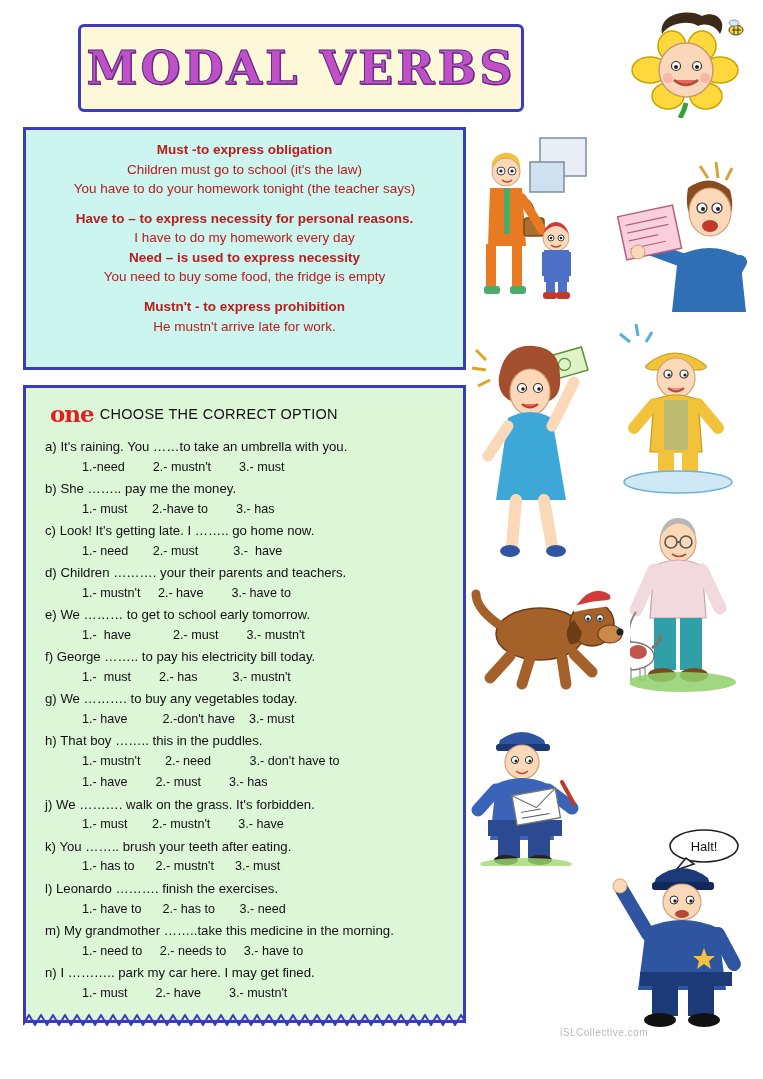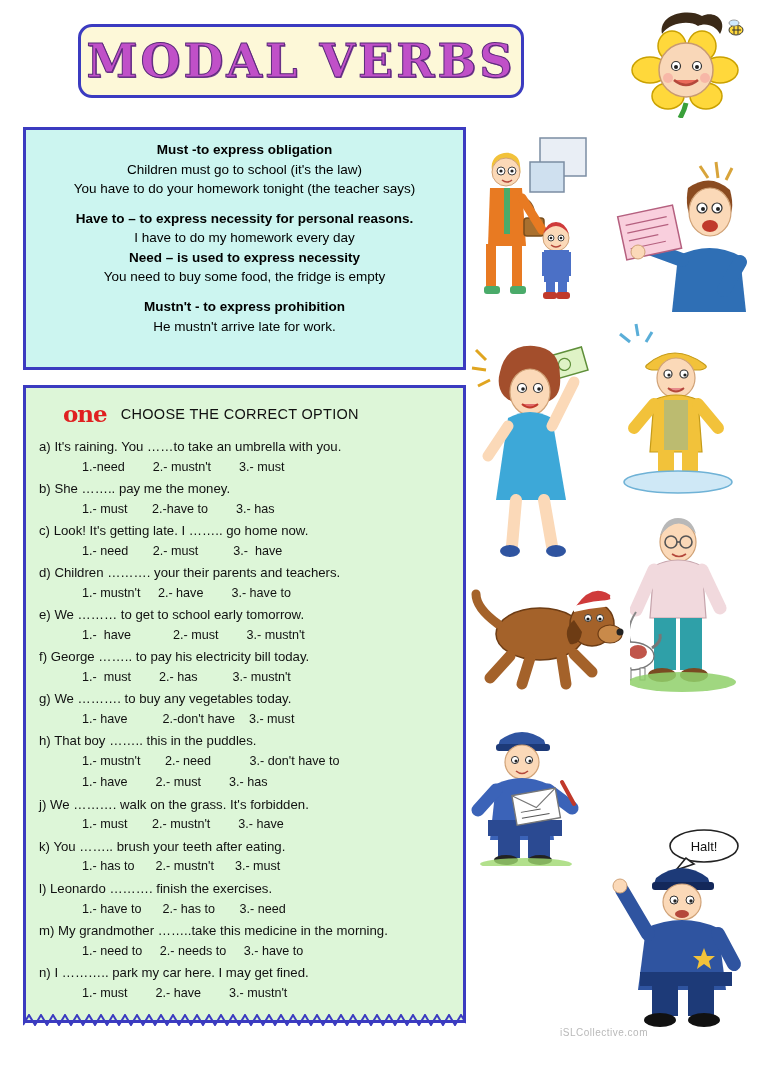--- a/index.html
+++ b/index.html
@@ -14,24 +14,24 @@
     font-family: "Liberation Sans", sans-serif;
     overflow: hidden;
   }
 
   
   .title-box {
     position: absolute;
     left: 78px;
     top: 24px;
     width: 446px;
-    height: 74px;
+    height: 88px;
     background: #fdf8d8;
     border: 3px solid #3b3bc0;
-    border-radius: 14px;
+    border-radius: 6px;
     box-sizing: border-box;
     display: flex;
     align-items: center;
     justify-content: center;
   }
   .title-text {
     font-family: "DejaVu Serif", serif;
     font-size: 46px;
     font-weight: bold;
     letter-spacing: 3px;
@@ -45,21 +45,21 @@
     position: absolute;
     left: 23px;
     top: 127px;
     width: 443px;
     height: 243px;
     background: #ccf5f0;
     border: 3px solid #3b3bc0;
     box-sizing: border-box;
     padding: 10px 12px 8px 12px;
     text-align: center;
-    color: #000000;
+    color: #b91c1c;
     font-size: 13.5px;
     line-height: 1.45;
   }
   .rules-box .strong { font-weight: bold; }
   .rules-gap { height: 10px; }
 
   
   .ex-box {
     position: absolute;
     left: 23px;
@@ -67,40 +67,40 @@
     width: 443px;
     height: 638px;
     background: #ddf6d8;
     border: 3px solid #3b3bc0;
     box-sizing: border-box;
     padding: 8px 10px 6px 12px;
   }
   .ex-head {
     display: flex;
     align-items: center;
-    gap: 14px;
-    margin: 4px 0 10px 25px;
+    gap: 6px;
+    margin: 4px 0 10px 12px;
   }
   .ex-num {
     font-family: "DejaVu Serif", serif;
     font-weight: bold;
     font-size: 23px;
     color: #e02020;
     letter-spacing: -1px;
   }
   .ex-title {
     font-size: 14.5px;
     color: #111;
     letter-spacing: .3px;
   }
   .q {
     font-size: 13.2px;
     color: #111;
     line-height: 1.5;
-    margin: 0 0 1px 1px;
+    margin: 0 0 1px 7px;
   }
   .opts {
     font-size: 12.6px;
     color: #111;
     line-height: 1.45;
     margin: 0 0 3px 0;
     padding-left: 44px;
     white-space: pre;
   }
 

